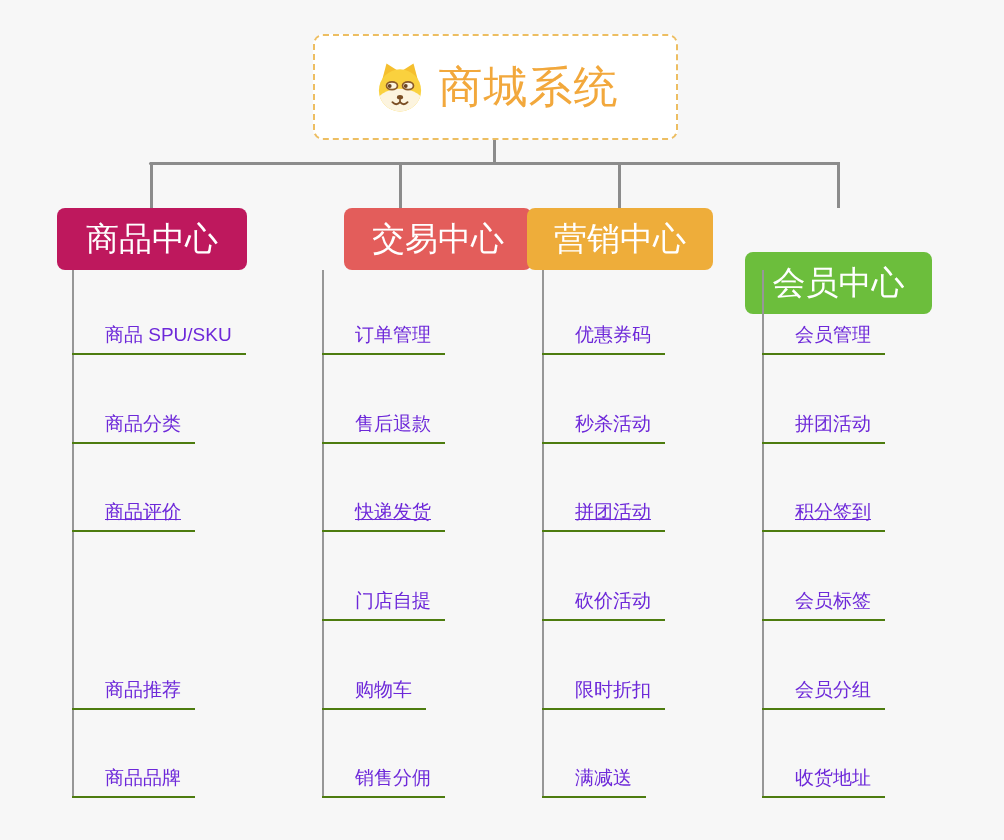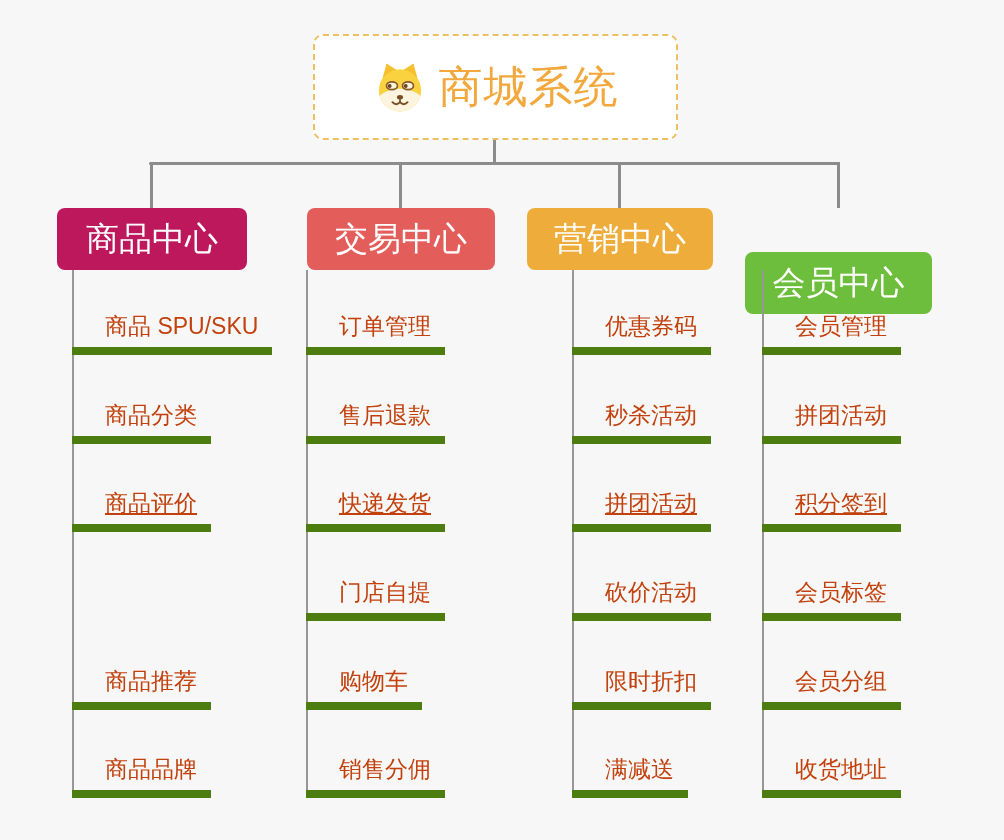--- a/index.html
+++ b/index.html
@@ -32,29 +32,29 @@
   .bh1 { left:57px;  width:190px; }
   .bh2 { left:307px; width:188px; }
   .bh3 { left:527px; width:186px; }
   .bh4 { left:745px; width:187px;margin-top:44px; }
 
   
   .branch-col {
     position:absolute; top:270px; height:528px; width:250px;
     border-left:2px solid #979797;
   }
-  .col1 { left:72px; } .col2 { left:306px; } .col3 { left:572px; } .col4 { left:762px; }
+  .col1 { left:72px; } .col2 { left:322px; } .col3 { left:542px; } .col4 { left:762px; }
 
   
   .item {
     position:absolute; left:-2px; height:44px;
     display:inline-flex; align-items:flex-end;
     padding:0 14px 5px 33px;
-    border-bottom:8px solid #4d7c0f;
-    font-size:23px; color:#c2410c; white-space:nowrap;
+    border-bottom:2px solid #4d7c0f;
+    font-size:19px; color:#6d28d9; white-space:nowrap;
   }
   .r1 { top:41px; } .r2 { top:130px; } .r3 { top:218px;text-decoration:underline; }
   .r4 { top:307px; } .r5 { top:396px; } .r6 { top:484px; }
 </style>
 </head>
 <body>
 
 <div class="canvas">
 
   <div class="root-node">
@@ -80,21 +80,21 @@
   </div>
 
   <div class="line stem"></div>
   <div class="line hbar"></div>
   <div class="line drop drop1"></div>
   <div class="line drop drop2"></div>
   <div class="line drop drop3"></div>
   <div class="line drop drop4"></div>
 
   <div class="branch-header bh1" style="background-color: #be185d;">商品中心</div>
-  <div class="branch-header bh2" style="background-color: rgb(227, 93, 91);">交易中心</div>
+  <div class="branch-header bh2" style="background-color: rgb(227, 93, 91); margin-left: 37px;">交易中心</div>
   <div class="branch-header bh3" style="background-color: rgb(238, 173, 58);">营销中心</div>
   <div class="branch-header bh4" style="background-color: rgb(108, 190, 60);">会员中心</div>
 
   <div class="branch-col col1">
     <div class="item r1">商品 SPU/SKU</div>
     <div class="item r2">商品分类</div>
     <div class="item r3">商品评价</div>
     <div class="item r5">商品推荐</div>
     <div class="item r6">商品品牌</div>
   </div>

